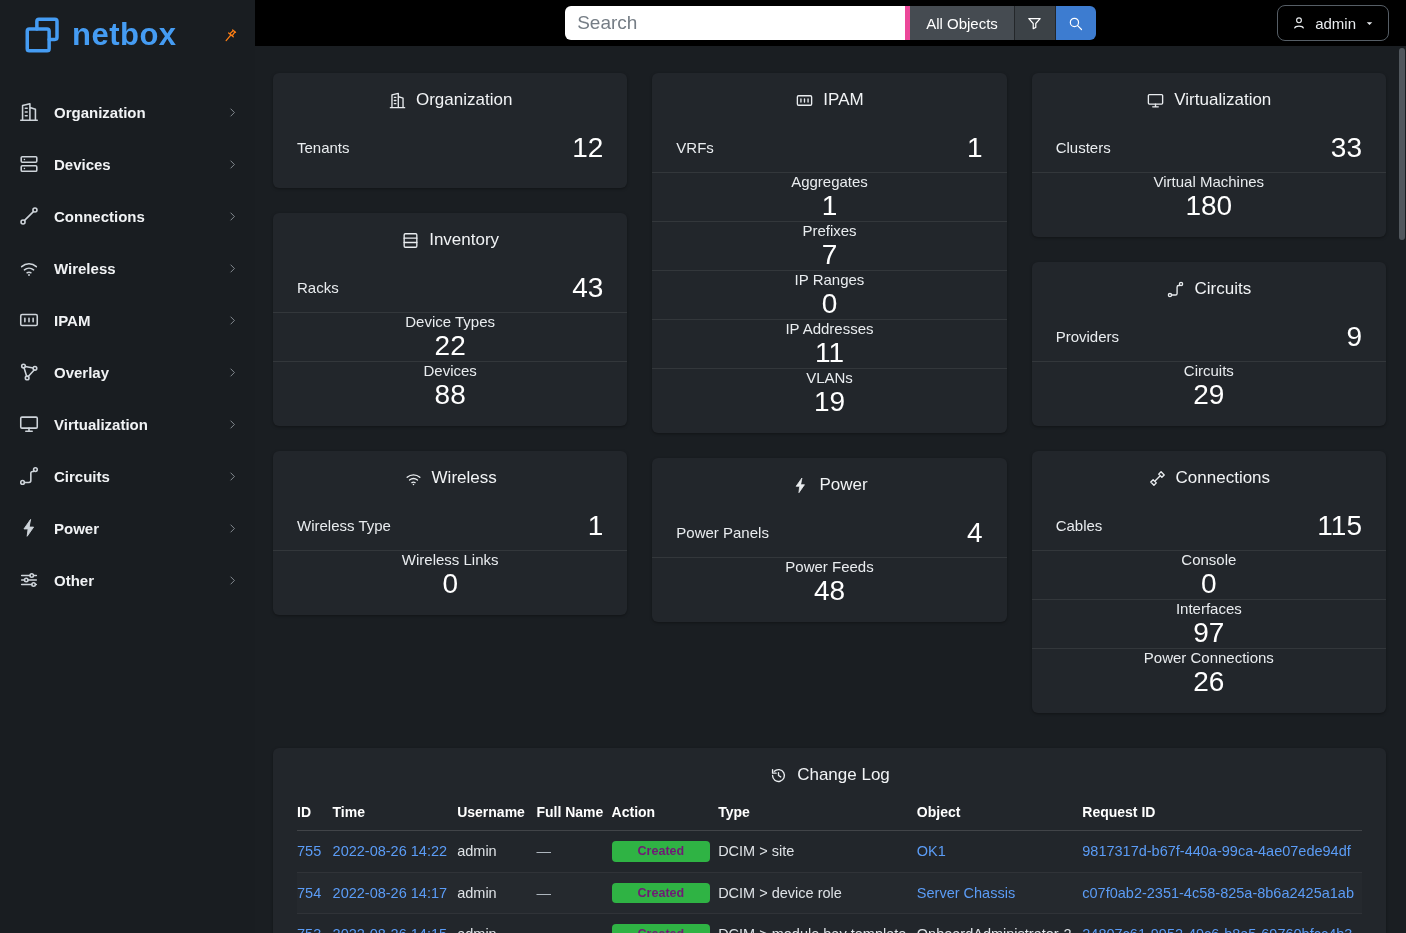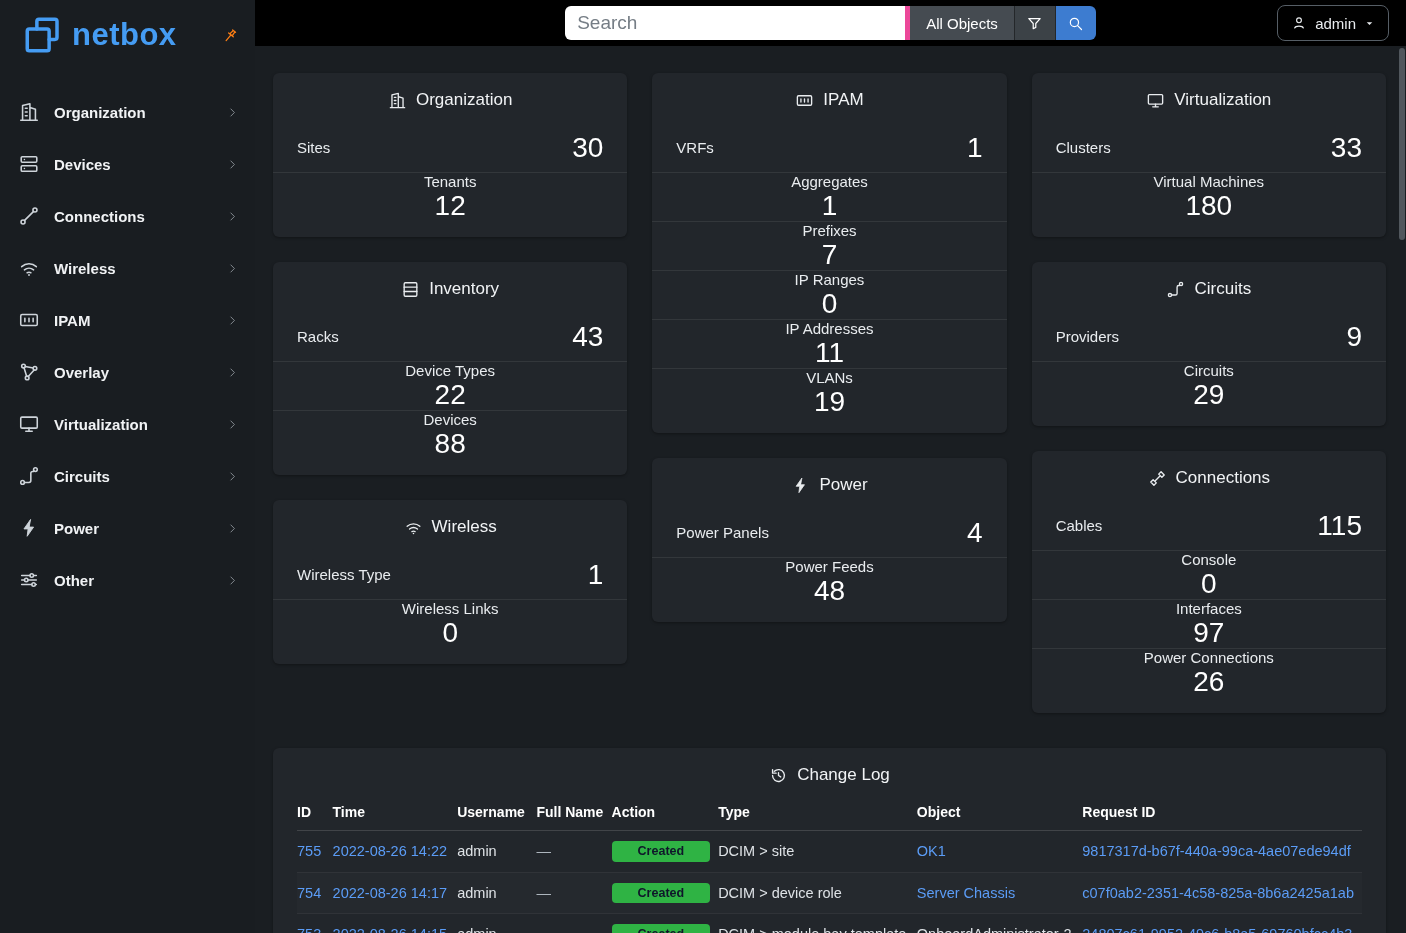--- a/index.html
+++ b/index.html
@@ -54,21 +54,21 @@
 
   
   .changelog { margin-top: 35px; padding-bottom: 0; }
   .table-wrap { padding: 0 24px; }
   table { width: 100%; border-collapse: collapse; font-size: 14.5px; }
   th { text-align: left; font-size: 14px; font-weight: 700; color: #fff; padding: 6px 8px 10px 0; border-bottom: 1px solid rgba(255,255,255,.14); white-space: nowrap; }
   td { padding: 10px 8px 10px 0; border-bottom: 1px solid rgba(255,255,255,.05); color: #dee2e6; white-space: nowrap; }
   tbody tr:nth-child(even) { background: rgba(255,255,255,.015); }
   a.tlink { color: #5b9cf6; text-decoration: none; cursor: pointer; }
   .muted { color: #adb5bd; }
-  .badge { display: inline-block; background: #2fb344; color: #0f172a; font-size: 12.5px; font-weight: 700; padding: 4px 26px; border-radius: 4px; line-height: 1; }
+  .badge { display: inline-block; background: #2fb344; color: #701a75; font-size: 12.5px; font-weight: 700; padding: 4px 26px; border-radius: 4px; line-height: 1; }
 
   .vscroll { position: absolute; right: 1px; top: 48px; width: 6px; height: 192px; background: #51575d; border-radius: 3px; }
 </style>
 </head>
 <body>
 
 <aside class="sidebar">
   <div class="logo-row">
     <a class="logo">
       <span class="icon logo-mark">
@@ -279,24 +279,20 @@
         <div class="dash-col">
           <section class="card">
             <div class="card-head">
               <span class="icon cicon">
                 <svg viewBox="0 0 24 24" fill="none" stroke="currentColor" stroke-width="1.7" stroke-linecap="round" stroke-linejoin="round">
                   <path d="M3 21h18M5 21V5l8-2v18M13 7l6 2v12"></path>
                   <path d="M8 8h2M8 12h2M8 16h2"></path>
                 </svg>
               </span>
               <span>Organization</span>
-            </div>
-            <div class="stat-row">
-              <span class="stat-label">Sites</span>
-              <a class="stat-value">30</a>
             </div>
             <div class="stat-row">
               <span class="stat-label">Tenants</span>
               <a class="stat-value">12</a>
             </div>
           </section>
           <section class="card">
             <div class="card-head">
               <span class="icon cicon">
                 <svg viewBox="0 0 24 24" fill="none" stroke="currentColor" stroke-width="1.7" stroke-linecap="round" stroke-linejoin="round">

